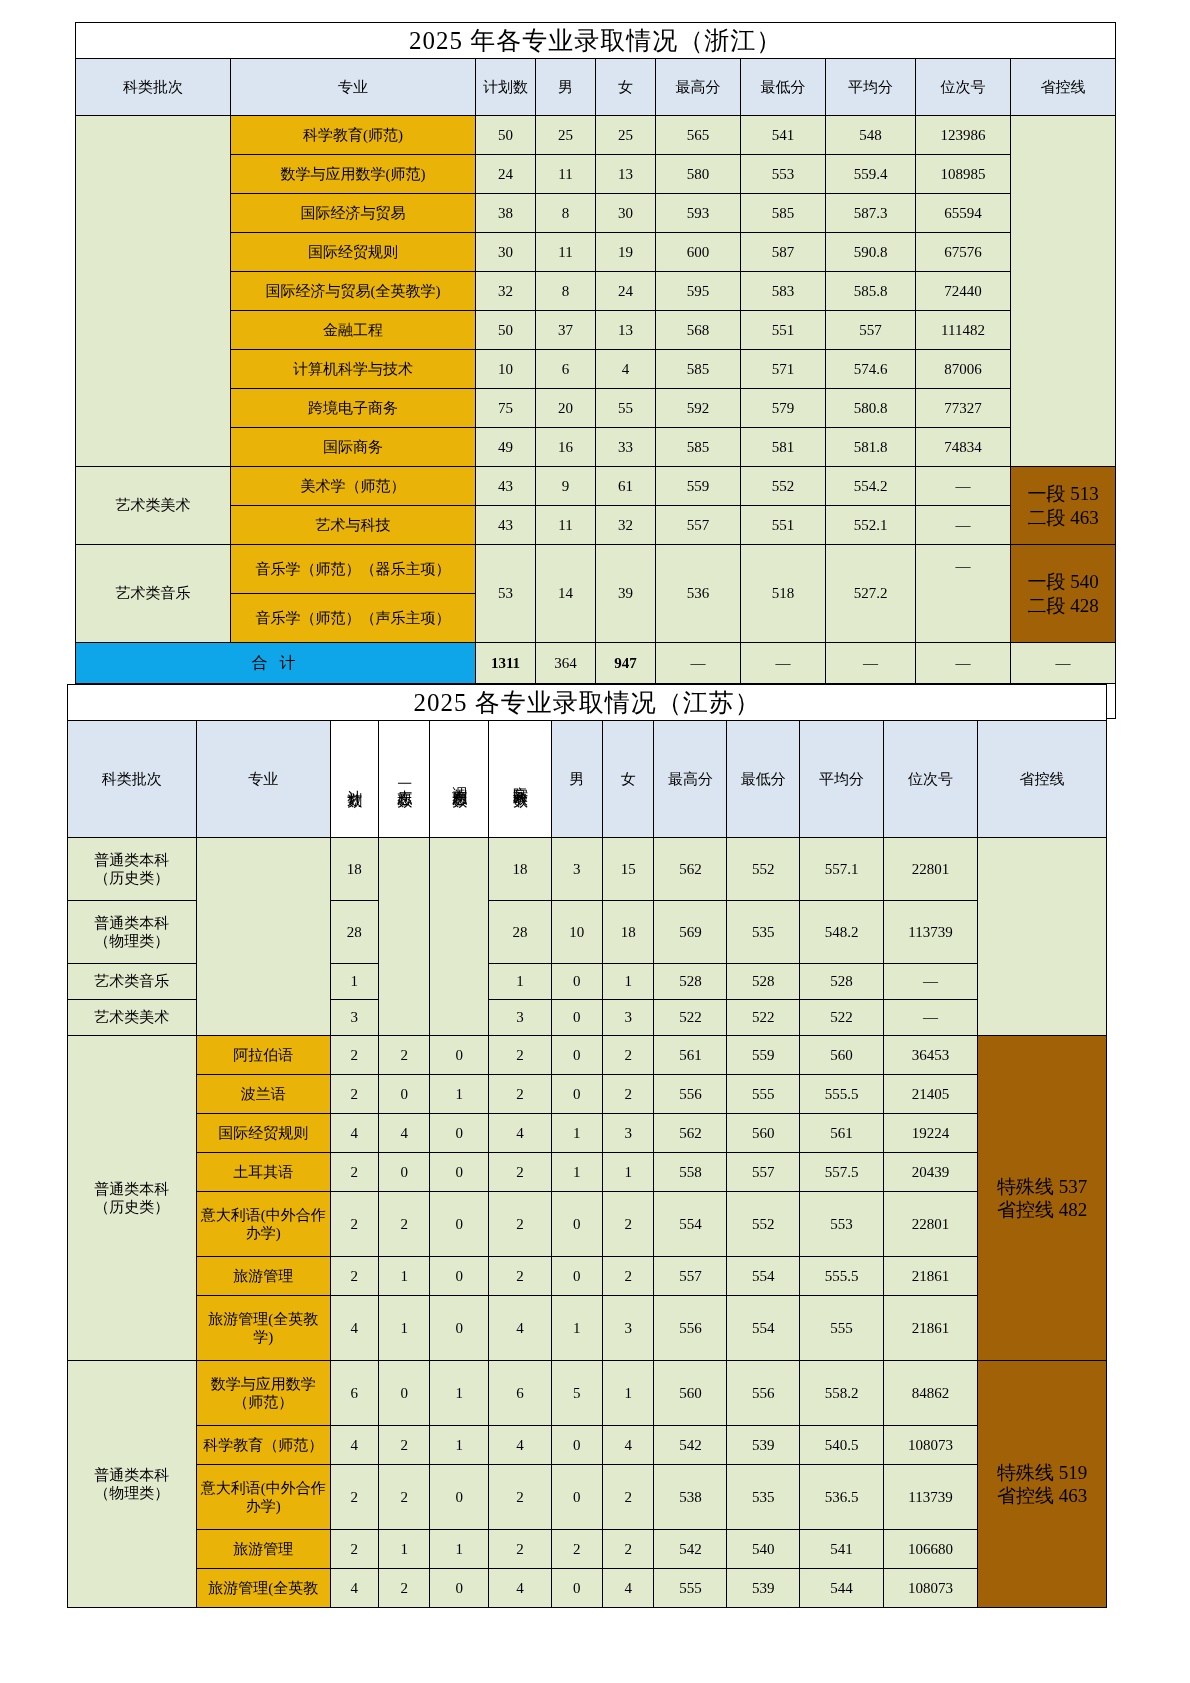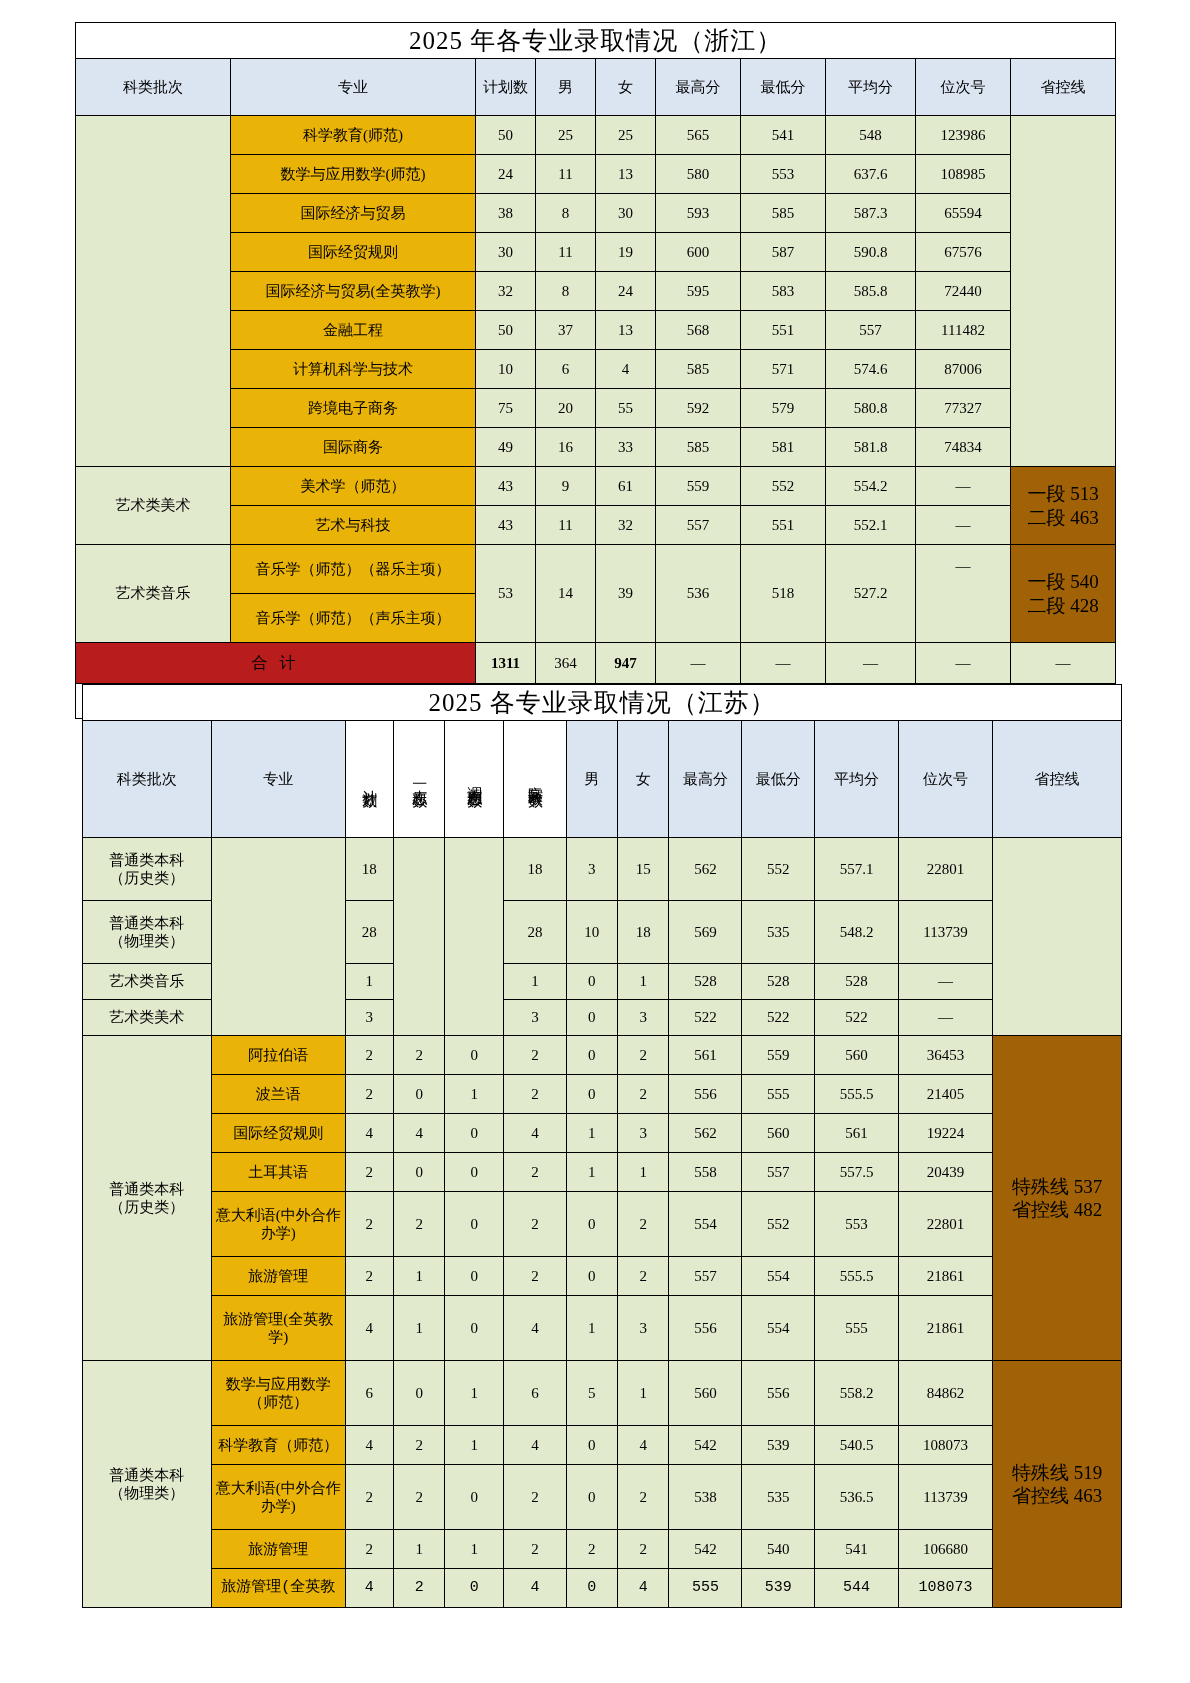--- a/index.html
+++ b/index.html
@@ -32,21 +32,21 @@
     border: 1px solid #000000;
     padding: 2px 3px;
     text-align: center;
     vertical-align: middle;
     font-weight: normal;
     line-height: 1.25;
     word-break: break-all;
   }
   .outer-l { border-left-width: 2px; }
   .outer-r { border-right-width: 2px; }
-  .outer-b { border-bottom-width: 2px; font-family: Liberation Mono, monospace; }
+  .outer-b { border-bottom-width: 2px; }
 
   .title-cell {
     background: #ffffff;
     font-size: 25px;
     font-weight: bold;
     letter-spacing: 1px;
     padding: 14px 0 14px 0;
     border-left-width: 2px;
     border-right-width: 2px;
     border-top-width: 2px;
@@ -73,21 +73,21 @@
     background: #e2eace;
     font-size: 15px;
     line-height: 1.5;
   }
   .line-cell {
     background: #a16207;
     font-size: 19px;
     line-height: 2.0;
   }
   .total-cell {
-    background: #b91c1c;
+    background: #0ea5e9;
     font-weight: bold;
     letter-spacing: 4px;
     font-size: 16px;
   }
   .note-cell {
     background: #ffffff;
     text-align: left;
     padding-left: 10px;
     font-size: 15px;
     letter-spacing: 0.5px;
@@ -101,21 +101,21 @@
     position: absolute;
     left: 75px;
     top: 22px;
     width: 1040px;
   }
   #table-zhejiang .r-data td { height: 34px; }
 
   
   #table-jiangsu {
     position: absolute;
-    left: 82px;
+    left: 67px;
     top: 684px;
     width: 1040px;
   }
   .vert {
     writing-mode: vertical-rl;
     text-orientation: upright;
     letter-spacing: 2px;
     margin: 0 auto;
     line-height: 1;
   }
@@ -173,21 +173,21 @@
       <td class="body-cell">123986</td>
       <td class="body-cell outer-r" rowspan="9"></td>
     </tr>
     <tr class="r-data">
       <td class="major-cell">数学与应用数学(师范)</td>
       <td class="body-cell">24</td>
       <td class="body-cell">11</td>
       <td class="body-cell">13</td>
       <td class="body-cell">580</td>
       <td class="body-cell">553</td>
-      <td class="body-cell">637.6</td>
+      <td class="body-cell">559.4</td>
       <td class="body-cell">108985</td>
     </tr>
     <tr class="r-data">
       <td class="major-cell">国际经济与贸易</td>
       <td class="body-cell">38</td>
       <td class="body-cell">8</td>
       <td class="body-cell">30</td>
       <td class="body-cell">593</td>
       <td class="body-cell">585</td>
       <td class="body-cell">587.3</td>

